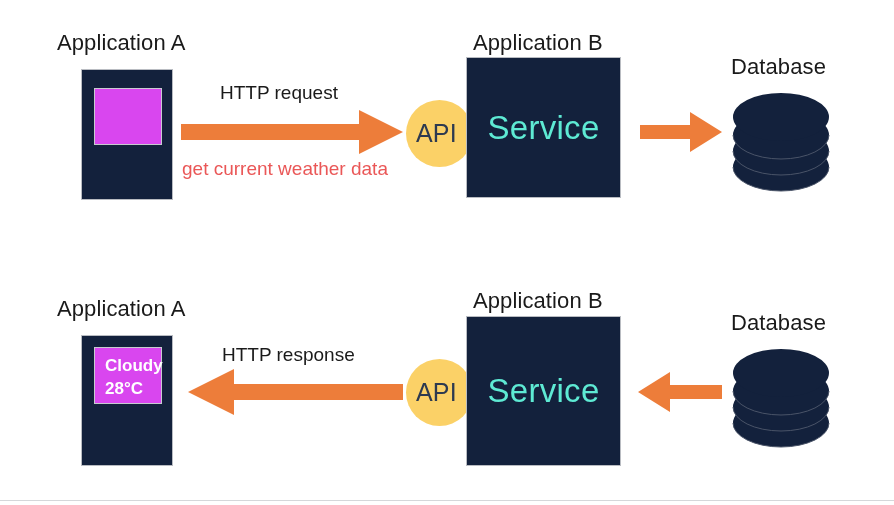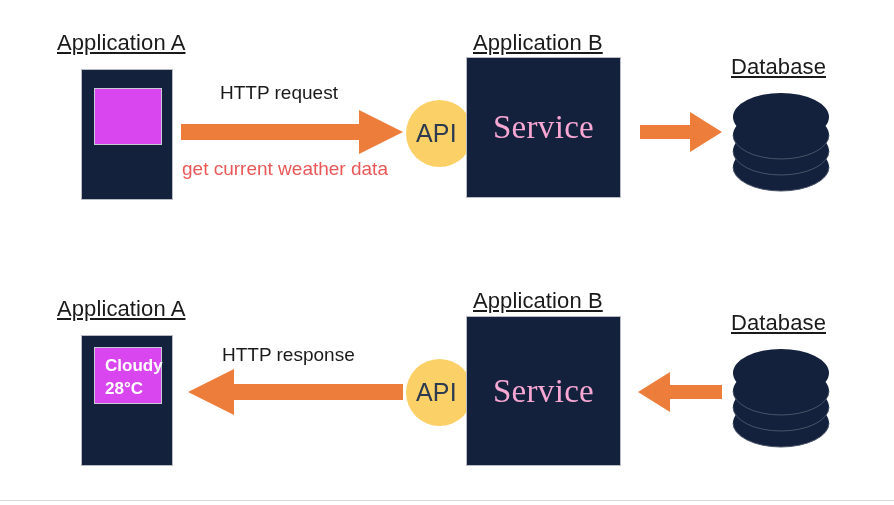--- a/index.html
+++ b/index.html
@@ -20,21 +20,20 @@
   }
   .abs { position: absolute; }
 
   
   .label-title {
     font-size: 22px;
     color: #1a1a1a;
     font-weight: 400;
     white-space: nowrap;
     letter-spacing: 0.1px;
-    text-decoration: underline;
   }
   .label-http {
     font-size: 19px;
     color: #1a1a1a;
     font-weight: 400;
     white-space: nowrap;
   }
   .label-red {
     font-size: 19px;
     color: #ea5757;
@@ -65,25 +64,24 @@
   
   .service-box {
     background: #13213c;
     border: 1px solid #b9bcc2;
     box-sizing: border-box;
     display: flex;
     align-items: center;
     justify-content: center;
   }
   .service-text {
-    color: #f9a8d4;
+    color: #5eead4;
     font-size: 33px;
     font-weight: 400;
     letter-spacing: 0.3px;
-    font-family: Liberation Serif, serif;
   }
 
   
   .api-circle {
     border-radius: 50%;
     background: #fbd167;
     display: flex;
     align-items: center;
     justify-content: center;
   }

